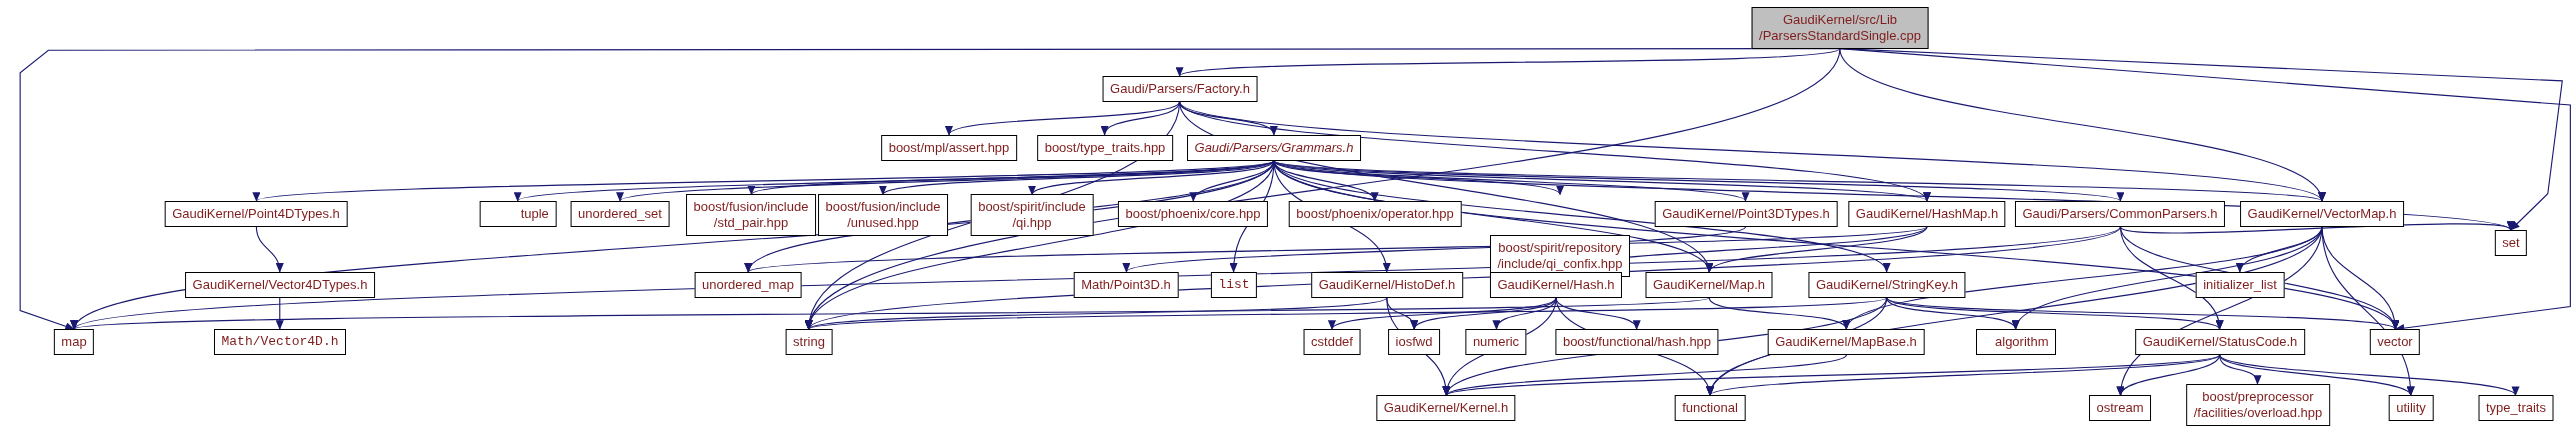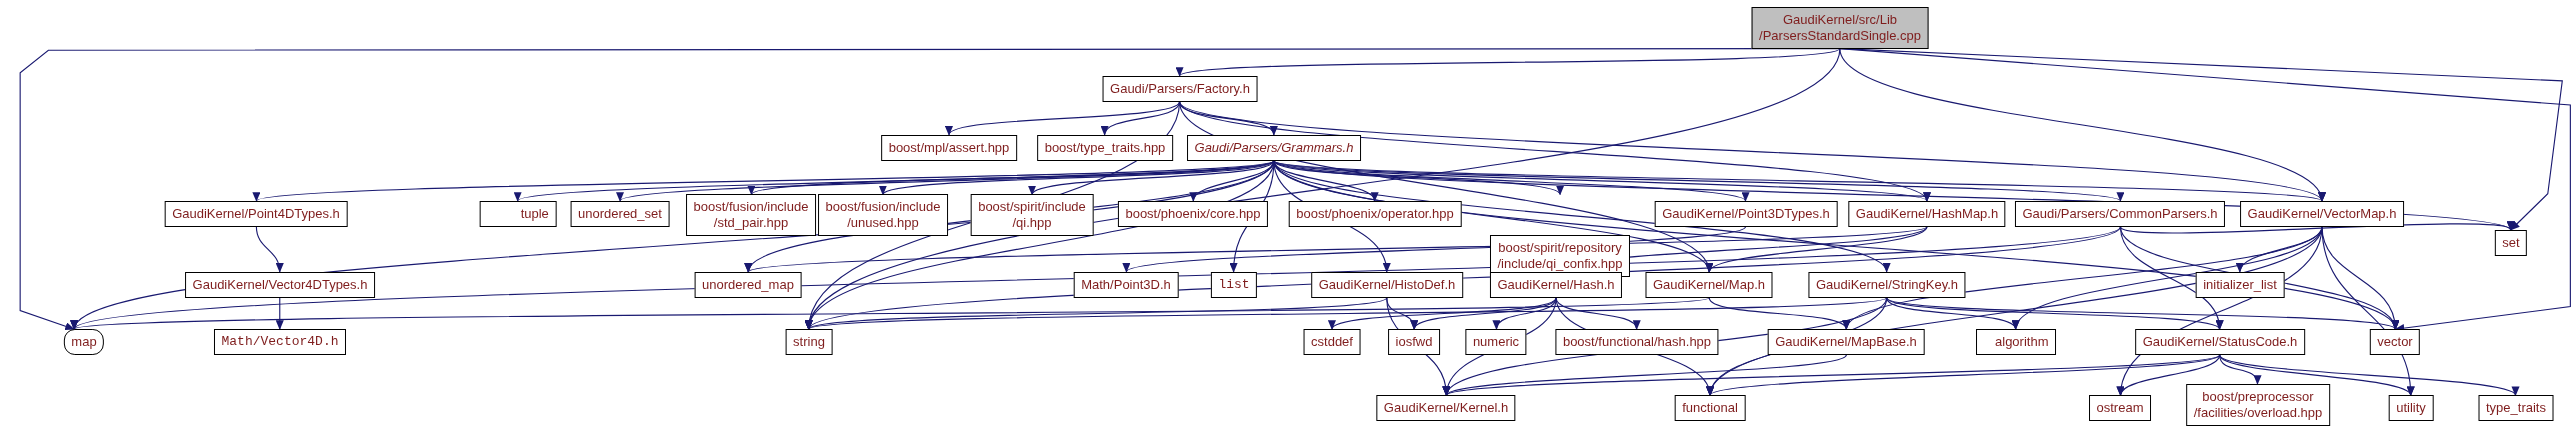--- a/index.html
+++ b/index.html
@@ -149,21 +149,21 @@
       <div class="node" style="left: 2511px; top: 230px; background: rgb(255, 255, 255); border-color: rgb(0, 0, 0);">set</div>
       <div class="node" style="left: 280px; top: 272px; background: rgb(255, 255, 255); border-color: rgb(0, 0, 0);">GaudiKernel/Vector4DTypes.h</div>
       <div class="node" style="left: 748px; top: 272px; background: rgb(255, 255, 255); border-color: rgb(0, 0, 0);">unordered_map</div>
       <div class="node" style="left: 1126px; top: 272px; background: rgb(255, 255, 255); border-color: rgb(0, 0, 0);">Math/Point3D.h</div>
       <div class="node" style="left: 1234px; top: 272px; background: rgb(255, 255, 255); border-color: rgb(0, 0, 0); font-family: Liberation Mono, monospace;">list</div>
       <div class="node" style="left: 1387px; top: 272px; background: rgb(255, 255, 255); border-color: rgb(0, 0, 0);">GaudiKernel/HistoDef.h</div>
       <div class="node" style="left: 1556px; top: 272px; background: rgb(255, 255, 255); border-color: rgb(0, 0, 0);">GaudiKernel/Hash.h</div>
       <div class="node" style="left: 1709px; top: 272px; background: rgb(255, 255, 255); border-color: rgb(0, 0, 0);">GaudiKernel/Map.h</div>
       <div class="node" style="left: 1887px; top: 272px; background: rgb(255, 255, 255); border-color: rgb(0, 0, 0);">GaudiKernel/StringKey.h</div>
       <div class="node" style="left: 2240px; top: 272px; background: rgb(255, 255, 255); border-color: rgb(0, 0, 0);">initializer_list</div>
-      <div class="node" style="left: 84px; top: 329px; background: rgb(255, 255, 255); border-color: rgb(0, 0, 0); border-radius: 11px;">map</div>
+      <div class="node" style="left: 74px; top: 329px; background: rgb(255, 255, 255); border-color: rgb(0, 0, 0);">map</div>
       <div class="node" style="left: 280px; top: 329px; background: rgb(255, 255, 255); border-color: rgb(0, 0, 0); font-family: Liberation Mono, monospace;">Math/Vector4D.h</div>
       <div class="node" style="left: 809px; top: 329px; background: rgb(255, 255, 255); border-color: rgb(0, 0, 0);">string</div>
       <div class="node" style="left: 1332px; top: 329px; background: rgb(255, 255, 255); border-color: rgb(0, 0, 0);">cstddef</div>
       <div class="node" style="left: 1414px; top: 329px; background: rgb(255, 255, 255); border-color: rgb(0, 0, 0);">iosfwd</div>
       <div class="node" style="left: 1496px; top: 329px; background: rgb(255, 255, 255); border-color: rgb(0, 0, 0); text-align: right;">numeric</div>
       <div class="node" style="left: 1637px; top: 329px; background: rgb(255, 255, 255); border-color: rgb(0, 0, 0);">boost/functional/hash.hpp</div>
       <div class="node" style="left: 1846px; top: 329px; background: rgb(255, 255, 255); border-color: rgb(0, 0, 0);">GaudiKernel/MapBase.h</div>
       <div class="node" style="left: 2016px; top: 329px; background: rgb(255, 255, 255); border-color: rgb(0, 0, 0); padding-left: 18px;">algorithm</div>
       <div class="node" style="left: 2220px; top: 329px; background: rgb(255, 255, 255); border-color: rgb(0, 0, 0);">GaudiKernel/StatusCode.h</div>
       <div class="node" style="left: 2395px; top: 329px; background: rgb(255, 255, 255); border-color: rgb(0, 0, 0);">vector</div>

